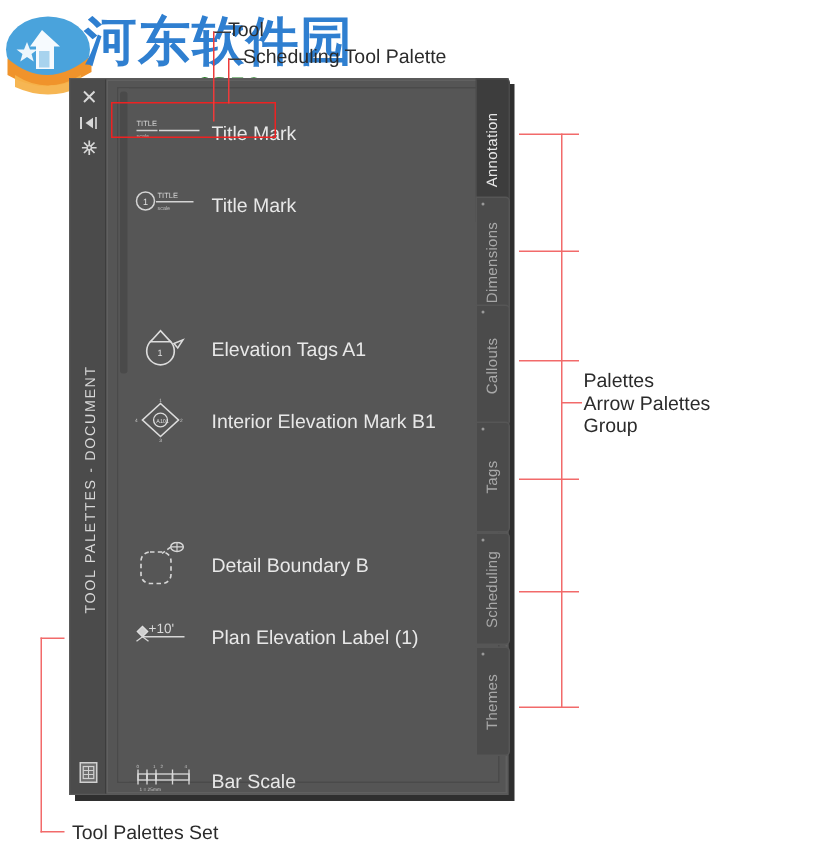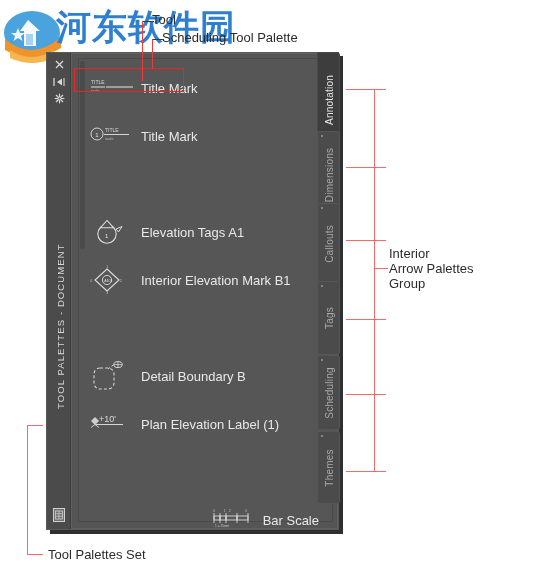--- a/index.html
+++ b/index.html
@@ -258,21 +258,21 @@
                 <text x="10" y="13" font-size="9" fill="#d9d9d9" font-family="'Liberation Sans',sans-serif">+10'</text>
                 <path d="M6 15.5 H34" stroke="#d6d6d6" stroke-width="1"></path>
                 <path d="M6 15.5 L2.5 12 L6 8.5 L9.5 12 Z" fill="#cfcfcf" stroke="#e0e0e0" stroke-width="0.8"></path>
                 <path d="M2 18.5 L6 15.5 L10 18.5" stroke="#d6d6d6" stroke-width="0.9" fill="none"></path>
               </svg>
             </div>
             <div class="tool-label">Plan Elevation Label (1)</div>
           </div>
 
 
-          <div class="tool-item" style="top:444px;justify-content:flex-end;">
+          <div class="tool-item" style="top:444px;">
             <div class="tool-ico">
               <svg width="48" height="26" viewBox="0 0 48 26">
                 <g stroke="#d8d8d8" stroke-width="0.9" fill="none">
                   <rect x="3" y="11" width="6" height="4"></rect>
                   <rect x="9" y="11" width="6" height="4"></rect>
                   <rect x="15" y="11" width="11" height="4"></rect>
                   <rect x="26" y="11" width="11" height="4"></rect>
                   <path d="M3 8 V18 M9 8 V18 M15 8 V18 M26 8 V18 M37 8 V18"></path>
                 </g>
                 <text x="2" y="7" font-size="3" fill="#c8c8c8" font-family="'Liberation Sans',sans-serif">0</text>
@@ -330,21 +330,21 @@
     <i style="left:346px;top:89px;width:40px;height:1.4px;"></i>
     <i style="left:346px;top:167px;width:40px;height:1.4px;"></i>
     <i style="left:346px;top:240px;width:40px;height:1.4px;"></i>
     <i style="left:346px;top:319px;width:40px;height:1.4px;"></i>
     <i style="left:346px;top:394px;width:40px;height:1.4px;"></i>
     <i style="left:346px;top:471px;width:40px;height:1.4px;"></i>
     <i style="left:374px;top:89px;width:1.4px;height:383px;"></i>
     <i style="left:374px;top:268px;width:14px;height:1.4px;"></i>
   </div>
 
-  <div class="ann-text" style="left:389px;top:246px;">Interior</div>
+  <div class="ann-text" style="left:389px;top:246px;">Palettes</div>
   <div class="ann-text" style="left:389px;top:261px;">Arrow Palettes</div>
   <div class="ann-text" style="left:389px;top:276px;">Group</div>
 
   <div class="red-bracket">
     <i style="left:27px;top:425px;width:16px;height:1.4px;"></i>
     <i style="left:27px;top:425px;width:1.4px;height:130px;"></i>
     <i style="left:27px;top:554px;width:16px;height:1.4px;"></i>
   </div>
   <div class="ann-text" style="left:48px;top:547px;">Tool Palettes Set</div>
 

